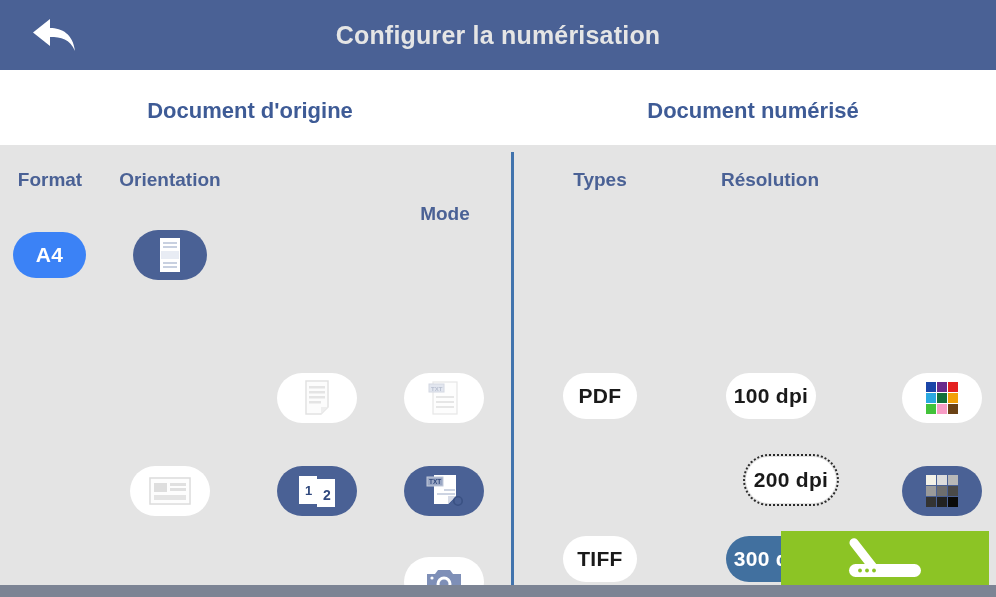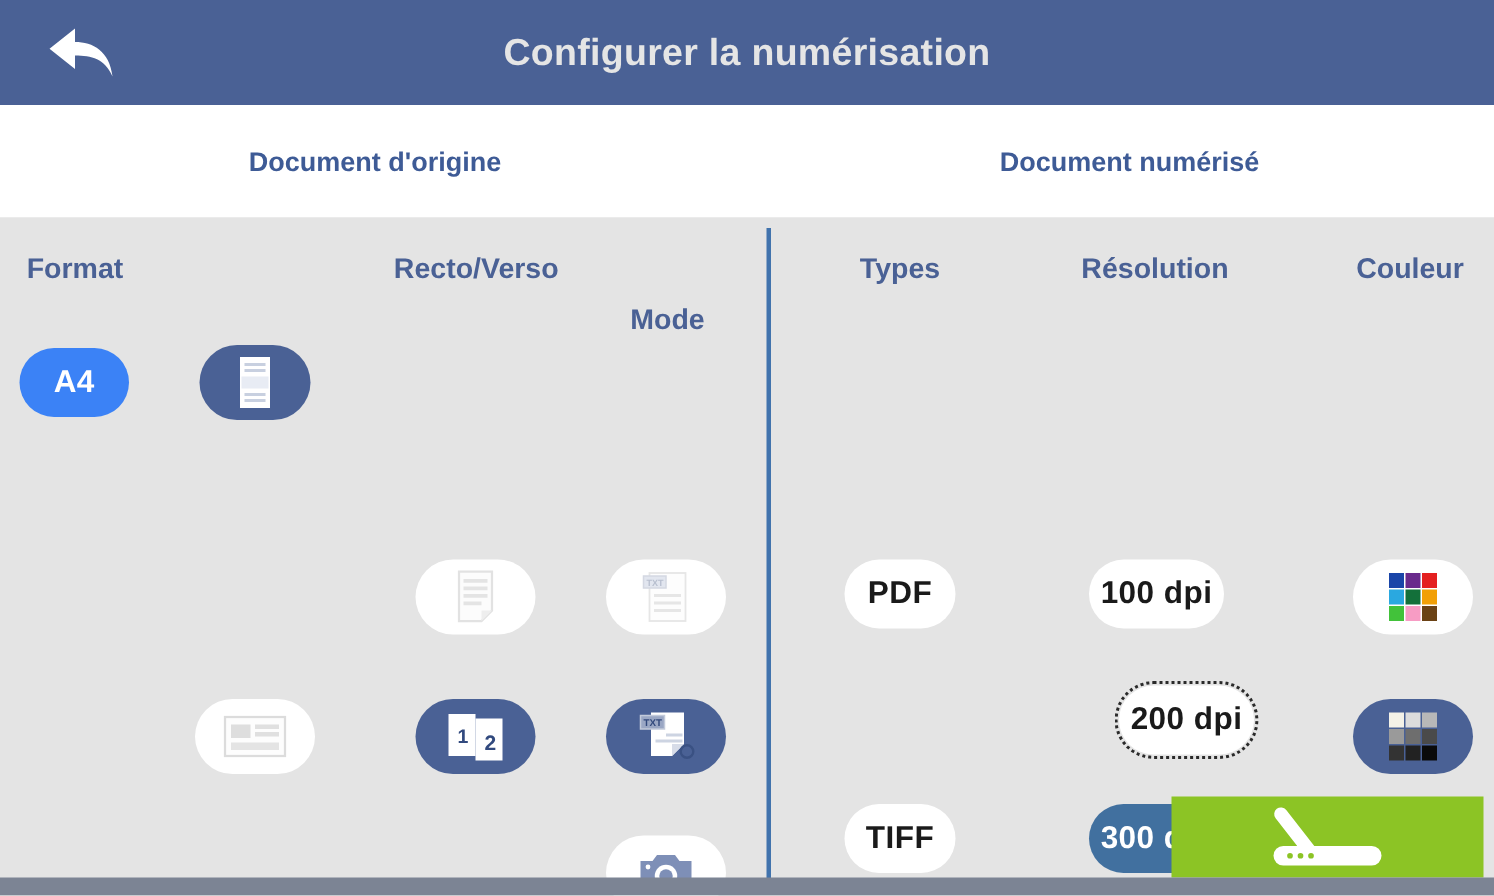--- a/index.html
+++ b/index.html
@@ -49,21 +49,21 @@
   
   .section-band {
     position: absolute;
     left: 0; top: 70px;
     width: 996px; height: 75px;
     background: #ffffff;
   }
   .section-title {
     position: absolute;
     top: 28px;
-    font-size: 18px;
+    font-size: 22px;
     font-weight: bold;
     color: #3e5b96;
     text-align: center;
   }
   #sec-origin   { left: 0;   width: 500px; }
   #sec-scanned { left: 510px; width: 486px; }
 
   
   .body-area {
     position: absolute;
@@ -162,25 +162,24 @@
   <div class="section-band">
     <div class="section-title" id="sec-origin">Document d'origine</div>
     <div class="section-title" id="sec-scanned">Document numérisé</div>
   </div>
 
   <div class="body-area">
 
     <div class="divider"></div>
 
     <div class="col-head" style="left:0;   width:100px;">Format</div>
-    <div class="col-head" style="left:245px; width:145px;">Recto/Verso</div>
+    <div class="col-head" style="left:105px; width:130px;">Orientation</div>
     <div class="col-head" style="left:395px; width:100px;margin-top:34px;">Mode</div>
     <div class="col-head" style="left:545px; width:110px;">Types</div>
     <div class="col-head" style="left:690px; width:160px;">Résolution</div>
-    <div class="col-head" style="left:885px; width:110px;">Couleur</div>
 
     <div class="pill on a4" style="left:13px; top:87px; width:73px; height:46px;">
       <span class="pill-label">A4</span>
     </div>
 
     <div class="pill on" style="left:133px; top:85px; width:74px; height:50px;">
       <span>
         <svg width="32" height="38" viewBox="0 0 32 38">
           <rect x="6" y="2" width="20" height="34" fill="#ffffff"></rect>
           <rect x="9" y="6" width="14" height="2" fill="#c8d0e0"></rect>

